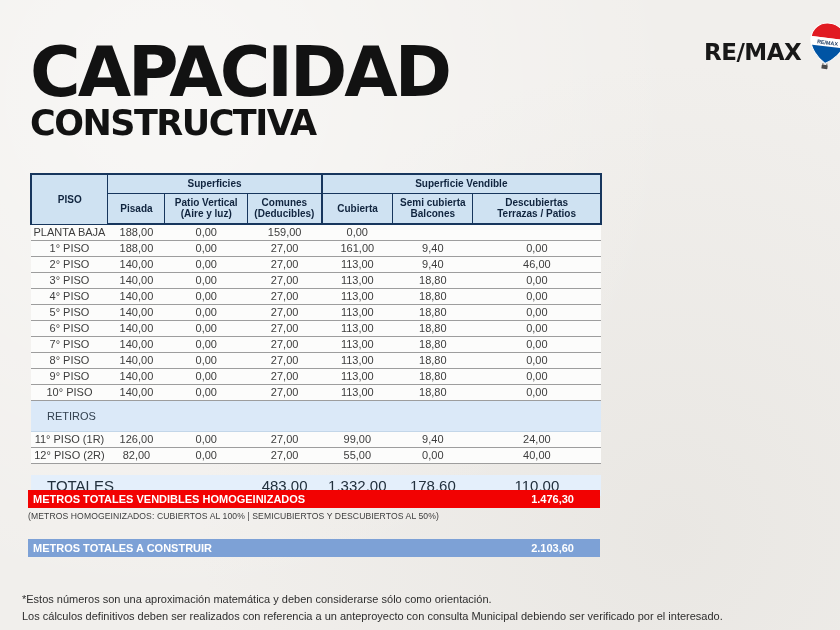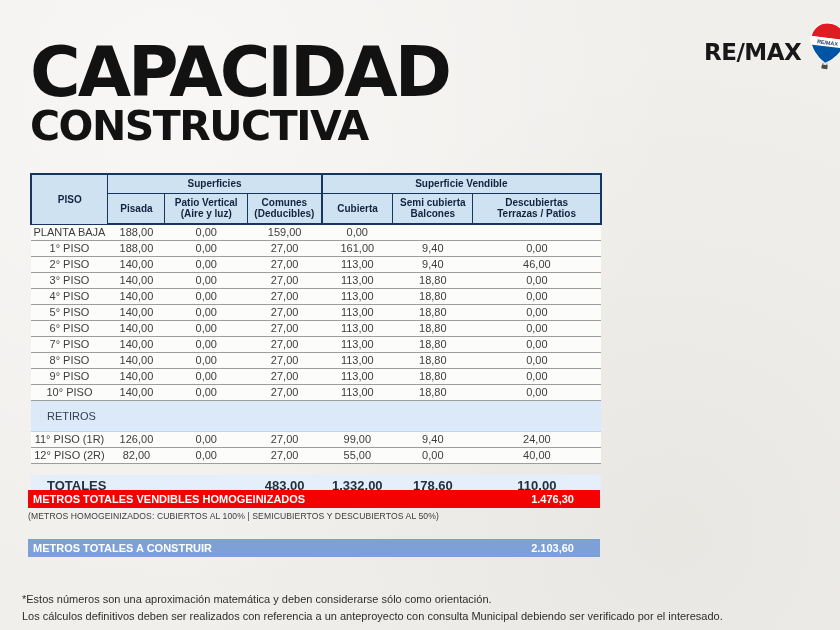--- a/index.html
+++ b/index.html
@@ -15,21 +15,21 @@
   }
 
   
   .title-block { position:absolute; left:30px; top:40px; line-height:.94; }
   .title-line1 {
     font-family:"DejaVu Sans", sans-serif; font-weight:bold;
     font-size:69px; letter-spacing:-3px; color:#121212;
   }
   .title-line2 {
     font-family:"DejaVu Sans", sans-serif; font-weight:bold;
-    font-size:41px; letter-spacing:-1.5px; color:#121212; margin-top:2px;
+    font-size:35px; letter-spacing:-1.5px; color:#121212; margin-top:2px;
   }
 
   
   .logo { position:absolute; top:22px; left:704px; display:flex; align-items:center; gap:7px; }
   .logo-wordmark {
     font-family:"DejaVu Sans", sans-serif; font-weight:bold;
     font-size:23px; letter-spacing:-.5px; color:#181818; padding-top:10px;
   }
   .balloon { transform:rotate(7deg); }
 
@@ -53,22 +53,22 @@
     border-bottom:1px solid #9d9d9d; background:#fcfcfb; padding:0 2px;
   }
   tbody td.row-label { color:#3d3d3d; }
   tbody tr.section-row td {
     background:#dbe9f8; text-align:left; padding-left:16px;
     color:#33414f; border-bottom:1px solid #c3d6e8; height:31px;
   }
   tfoot td { background:transparent; }
   tfoot tr.spacer-row td { height:12px; border:none; }
   tfoot tr.totals-row td {
-    height:21px; background:#e4effb; font-weight:bold; color:#22303d;
-    text-align:center; font-size:13px;
+    height:21px; background:#e4effb; font-weight:normal; color:#22303d;
+    text-align:center; font-size:15px;
   }
   tfoot tr.totals-row td.totals-label { text-align:left; padding-left:16px; }
 
   
   .bar {
     position:absolute; left:28px; width:572px; height:18px;
     display:flex; justify-content:space-between; align-items:center;
     color:#ffffff; font-weight:bold; font-size:11px;
     padding:0 26px 0 5px;
   }

